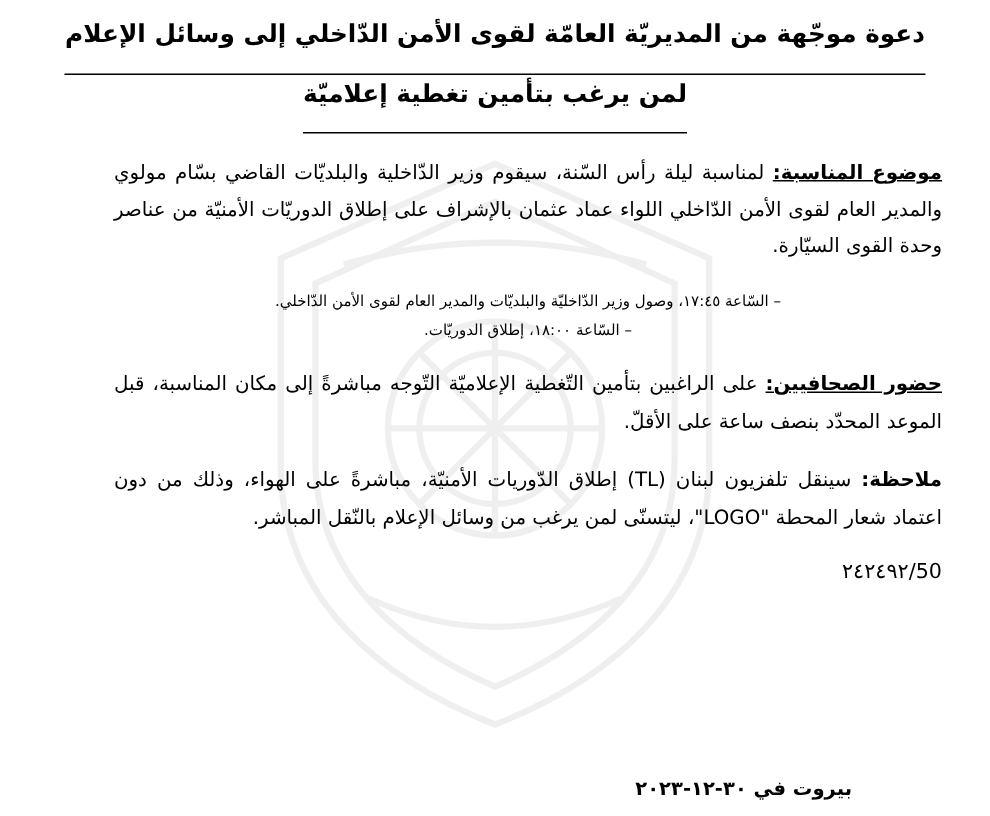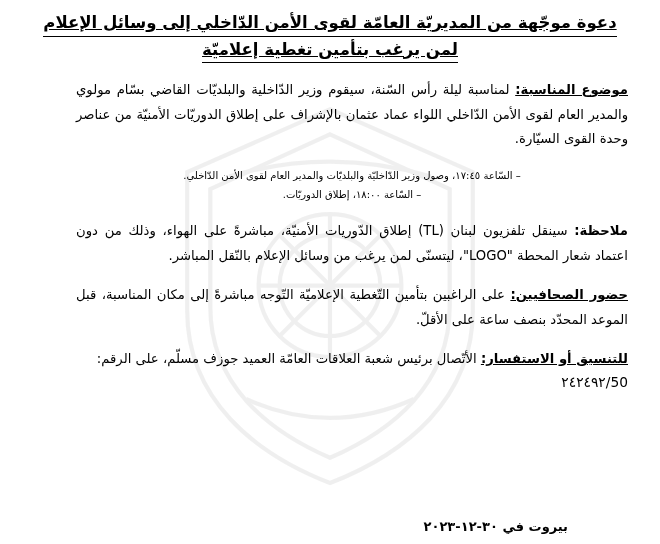--- a/index.html
+++ b/index.html
@@ -43,22 +43,21 @@
   }
   .title-line {
     font-size: 16.5px;
     font-weight: bold;
     line-height: 1.55;
     letter-spacing: 0px;
     display: inline-block;
   }
   .title-line.underline {
     border-bottom: 1.5px solid #000;
-    padding-bottom: 0;
-    text-decoration: underline;
+    padding-bottom: 13px;
   }
 
   .para {
     font-size: 13.2px;
     line-height: 1.85;
     text-align: justify;
     margin: 14px 0 0 0;
     padding: 0 6px;
   }
   .lead {
@@ -135,29 +134,28 @@
   </div>
 
   <div class="block">
     <ul class="sub-list">
       <li>– السّاعة ١٧:٤٥، وصول وزير الدّاخليّة والبلديّات والمدير العام لقوى الأمن الدّاخلي.</li>
       <li>–  السّاعة ١٨:٠٠، إطلاق الدوريّات.</li>
     </ul>
   </div>
 
   <div class="block">
+    <p class="para"><span class="lead">حضور الصحافيين:</span><span> على الراغبين بتأمين التّغطية الإعلاميّة التّوجه مباشرةً إلى مكان المناسبة، قبل الموعد المحدّد بنصف ساعة على الأقلّ.</span></p>
+  </div>
+
+  <div class="block">
     <p class="para"><span class="lead-nu">ملاحظة:</span><span> سينقل تلفزيون لبنان (TL) إطلاق الدّوريات الأمنيّة، مباشرةً على الهواء، وذلك من دون اعتماد شعار المحطة "LOGO"، ليتسنّى لمن يرغب من وسائل الإعلام بالنّقل المباشر.</span></p>
   </div>
 
   <div class="block">
-    <p class="para"><span class="lead">حضور الصحافيين:</span><span> على الراغبين بتأمين التّغطية الإعلاميّة التّوجه مباشرةً إلى مكان المناسبة، قبل الموعد المحدّد بنصف ساعة على الأقلّ.</span></p>
-  </div>
-
-  <div class="block">
-    <p class="para"><span class="lead">للتنسيق أو الاستفسار:</span><span> الأتّصال برئيس شعبة العلاقات العامّة العميد جوزف مسلّم، على الرقم:</span></p>
     <div class="phone">50/٢٤٢٤٩٢</div>
   </div>
 
   <div class="footer">
     <span class="date">بيروت في ٣٠-١٢-٢٠٢٣</span>
   </div>
 
 </div>
 
 </body></html>

